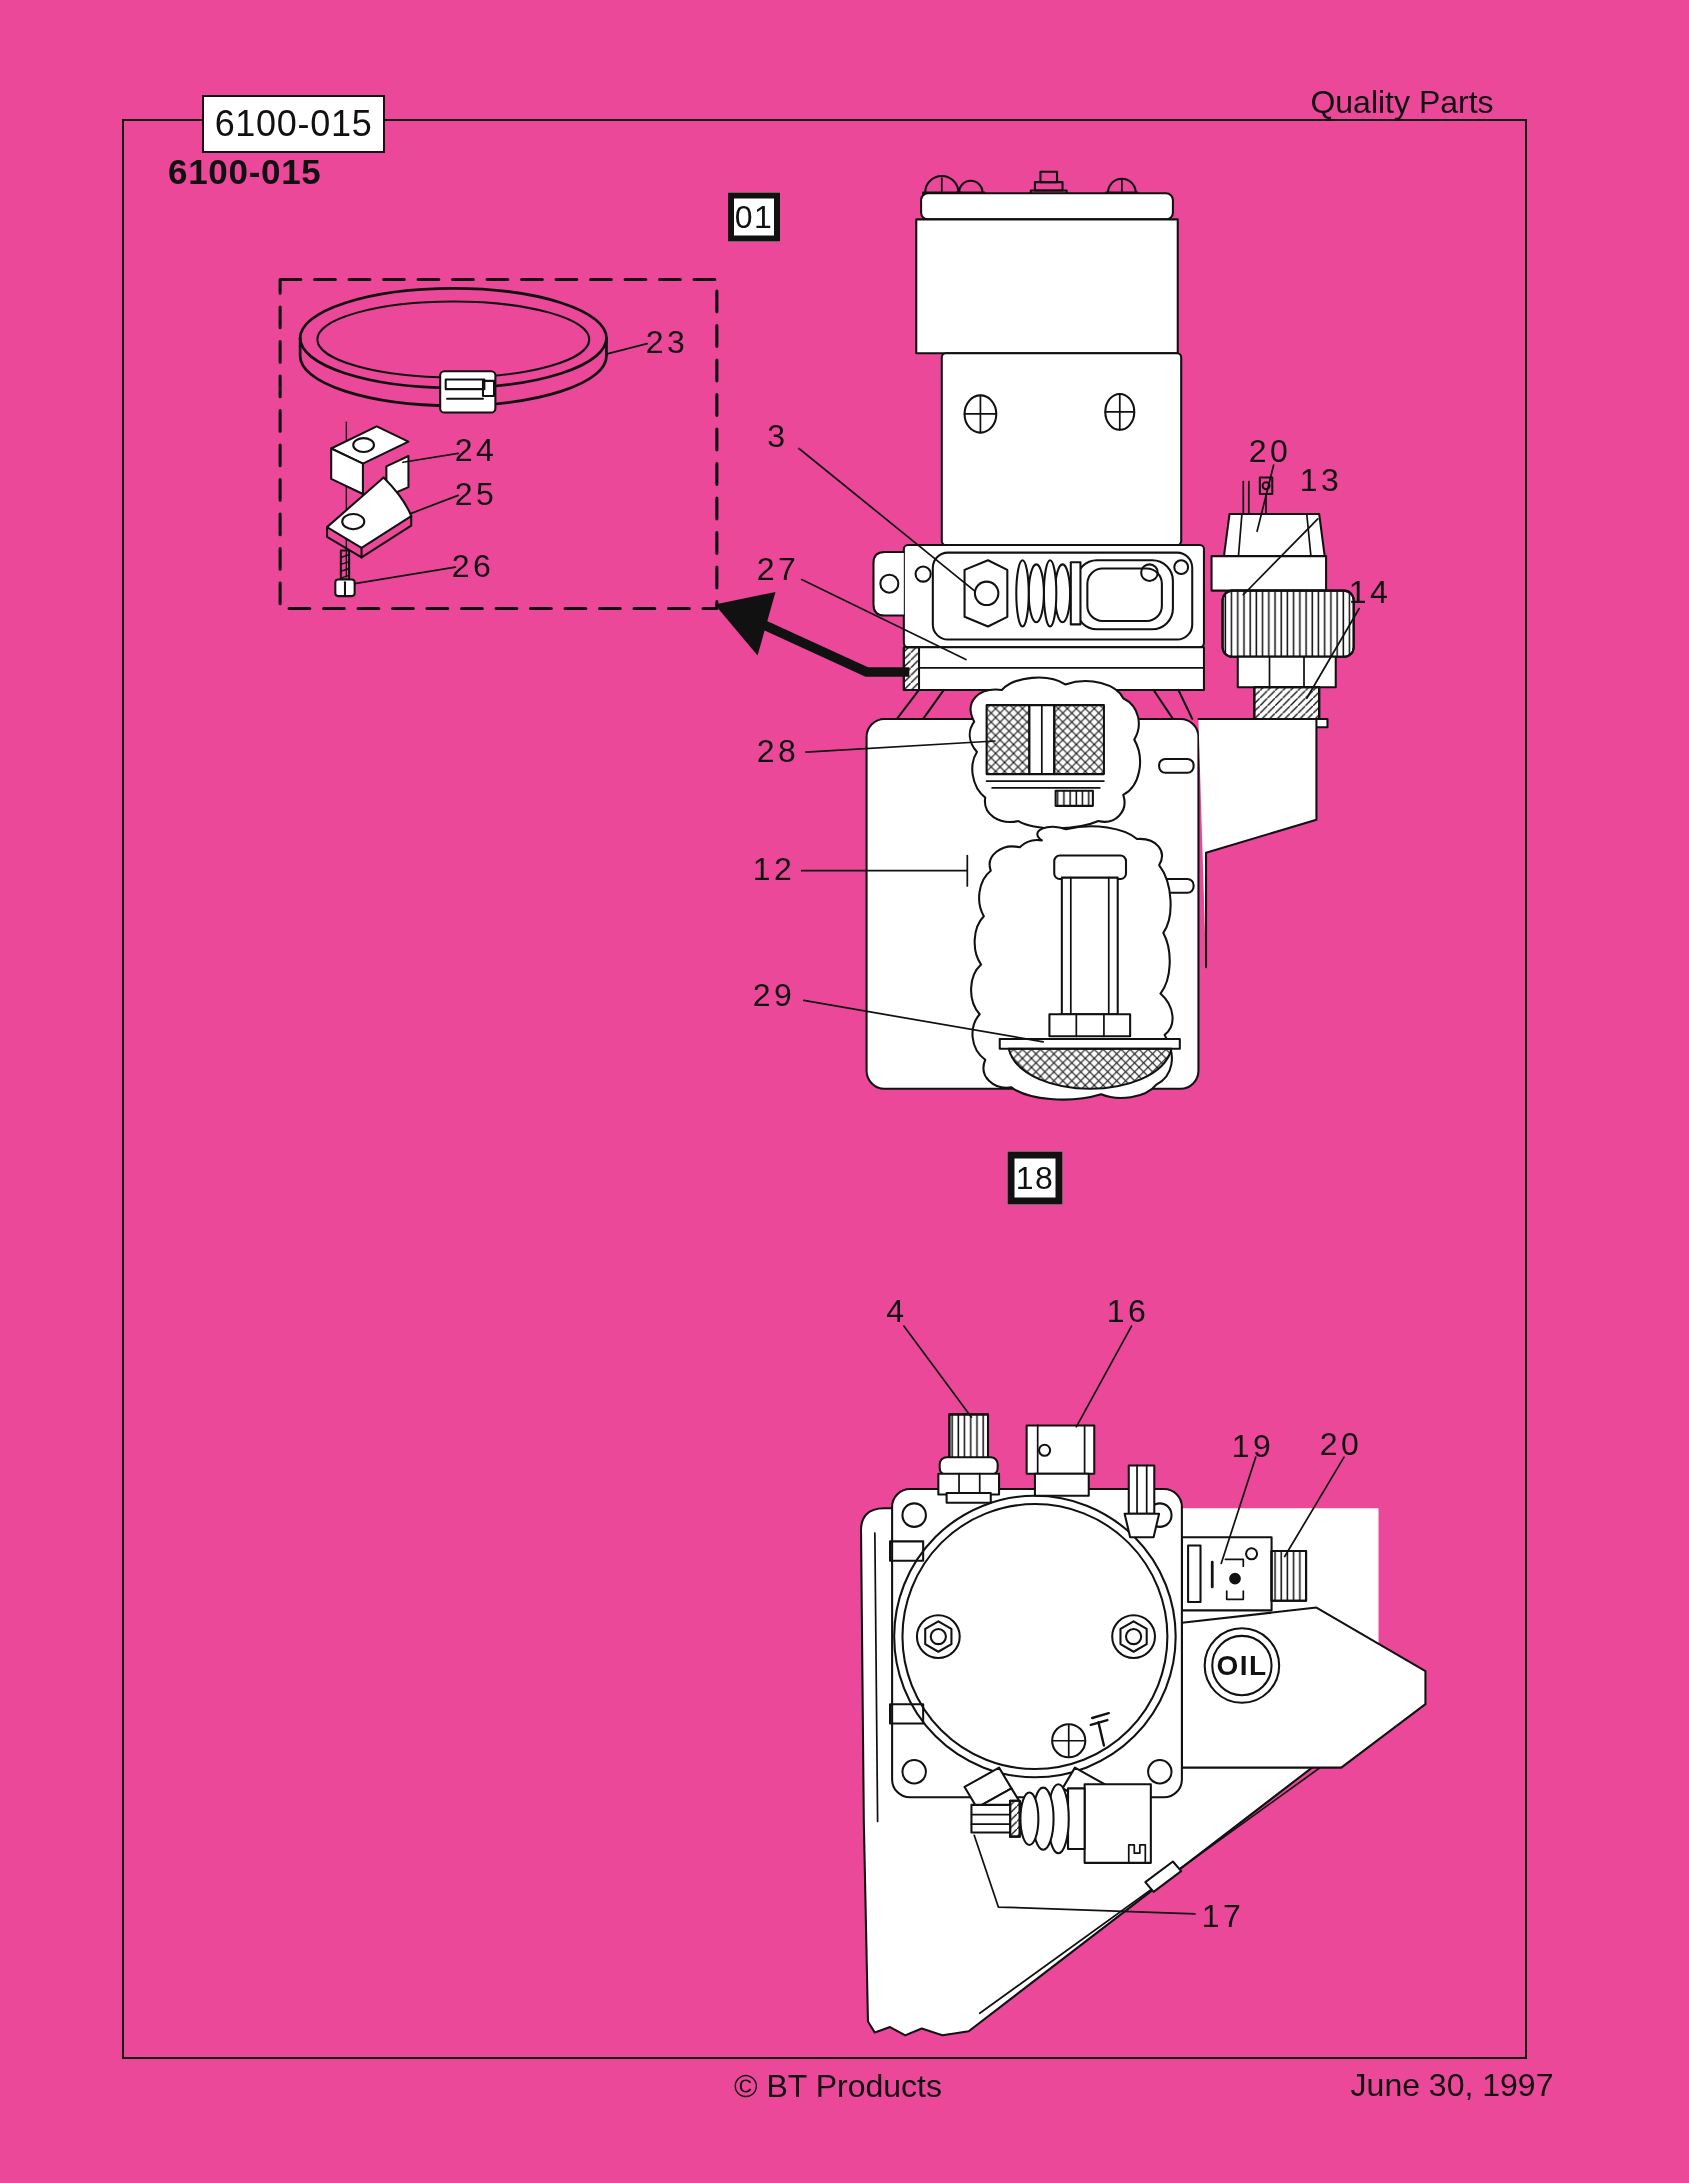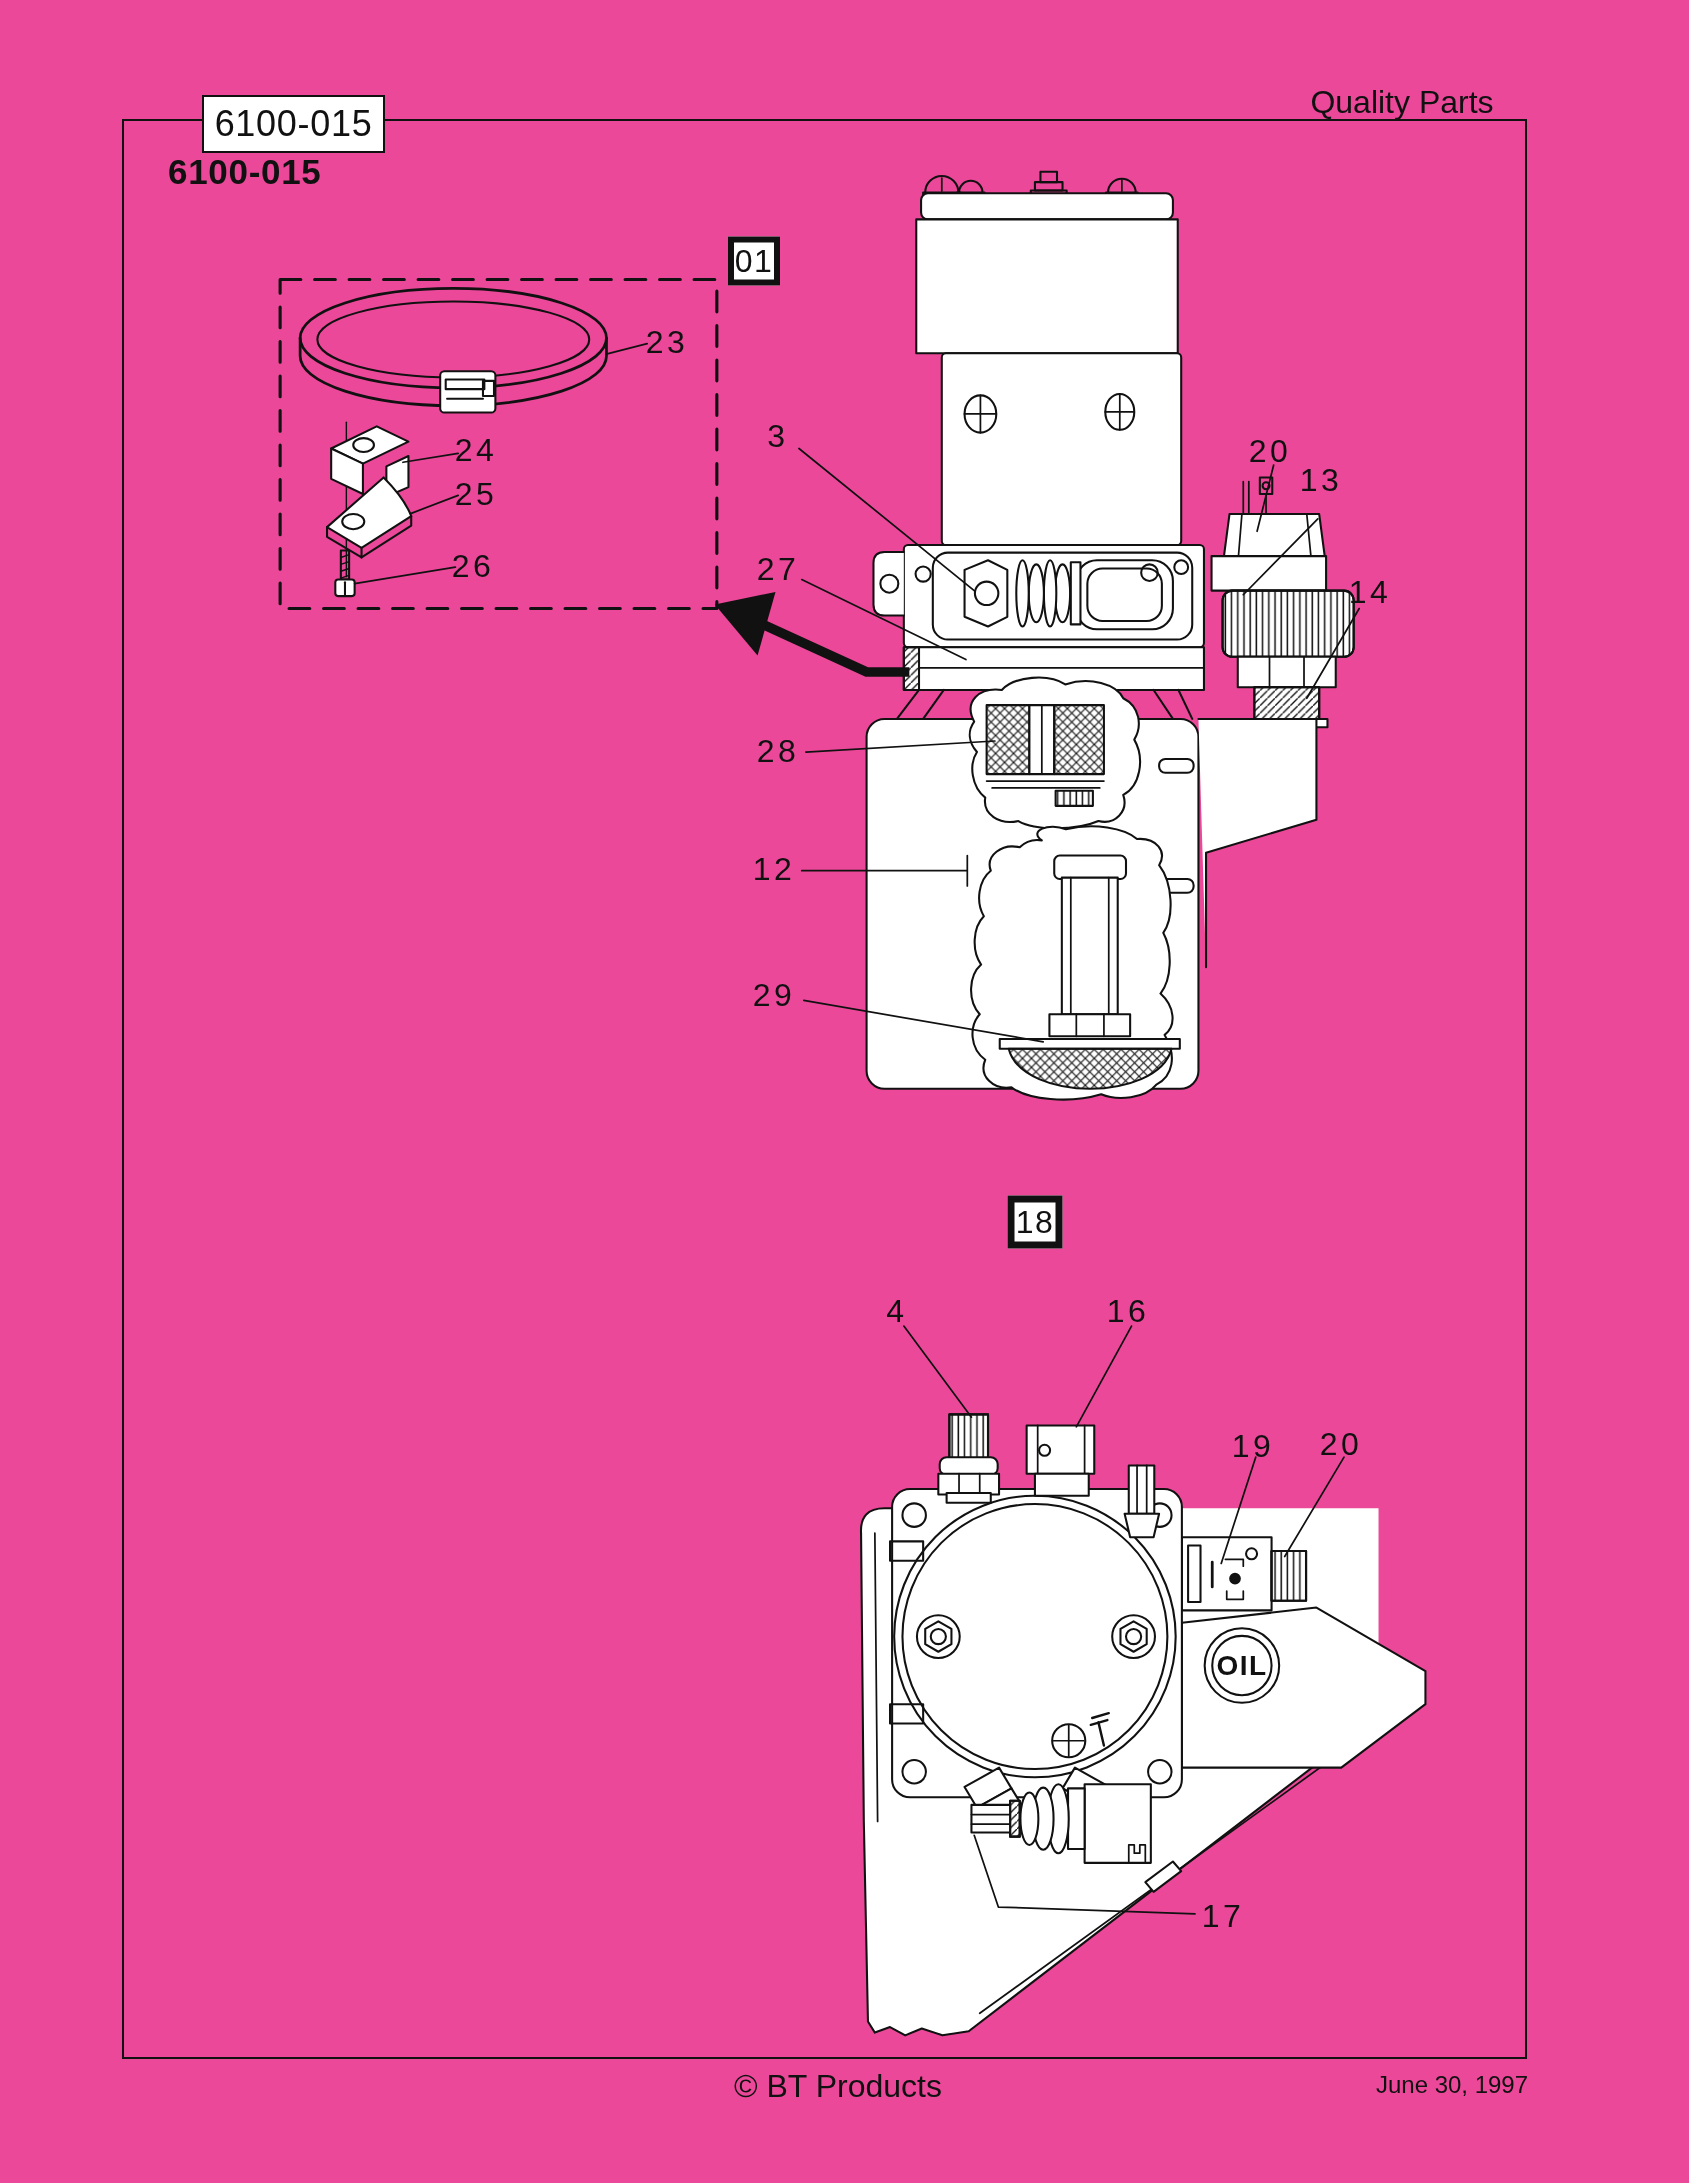--- a/index.html
+++ b/index.html
@@ -6,28 +6,28 @@
   .page{position:relative;width:1689px;height:2183px;background:#ec4899;overflow:hidden;
         font-family:"Liberation Sans",sans-serif;color:#111;}
   .page-border{position:absolute;left:122px;top:119px;width:1401px;height:1936px;
         border:2.1px solid #111;}
   .doc-box{position:absolute;left:202px;top:95px;width:179px;height:54px;border:2.1px solid #111;
         background:#fff;display:flex;align-items:center;justify-content:center;
         font-size:36px;letter-spacing:0.7px;}
   .doc-heading{position:absolute;left:168px;top:152px;font-size:35px;font-weight:bold;letter-spacing:0.7px;}
   .hdr-right{position:absolute;left:1402px;top:84px;transform:translateX(-50%);font-size:32px;}
   .refbox{position:absolute;transform:translate(-50%,-50%);background:#fff;border:6.2px solid #111;
-        display:flex;align-items:center;justify-content:center;font-size:32px;letter-spacing:1.4px;margin-top:44px;}
+        display:flex;align-items:center;justify-content:center;font-size:32px;letter-spacing:1.4px;}
   .ref01{left:754px;top:217px;width:40px;height:37px;}
   .ref18{left:1035px;top:1178px;width:41px;height:39px;border-width:7px;}
   .co{position:absolute;transform:translate(-50%,-50%);font-size:32px;letter-spacing:3.5px;white-space:nowrap;}
   .oil{position:absolute;left:1242px;top:1666px;transform:translate(-50%,-50%);
         font-size:28px;font-weight:bold;letter-spacing:1.4px;}
   .footer-c{position:absolute;left:838px;top:2086px;transform:translate(-50%,-50%);font-size:32px;}
-  .footer-r{position:absolute;left:1452px;top:2085px;transform:translate(-50%,-50%);font-size:24px;}
+  .footer-r{position:absolute;left:1452px;top:2085px;transform:translate(-50%,-50%);font-size:32px;}
   .return{position:absolute;left:21px;top:2063px;width:242px;height:119px;cursor:pointer;}
   .return svg{position:absolute;left:0;top:0;}
   .return .lbl{position:absolute;left:75px;top:29px;color:#fff;font-size:30px;font-weight:bold;}
   svg.art{position:absolute;left:0;top:0;pointer-events:none;}
 </style>
 </head>
 <body>
 
 <div class="page">
 

